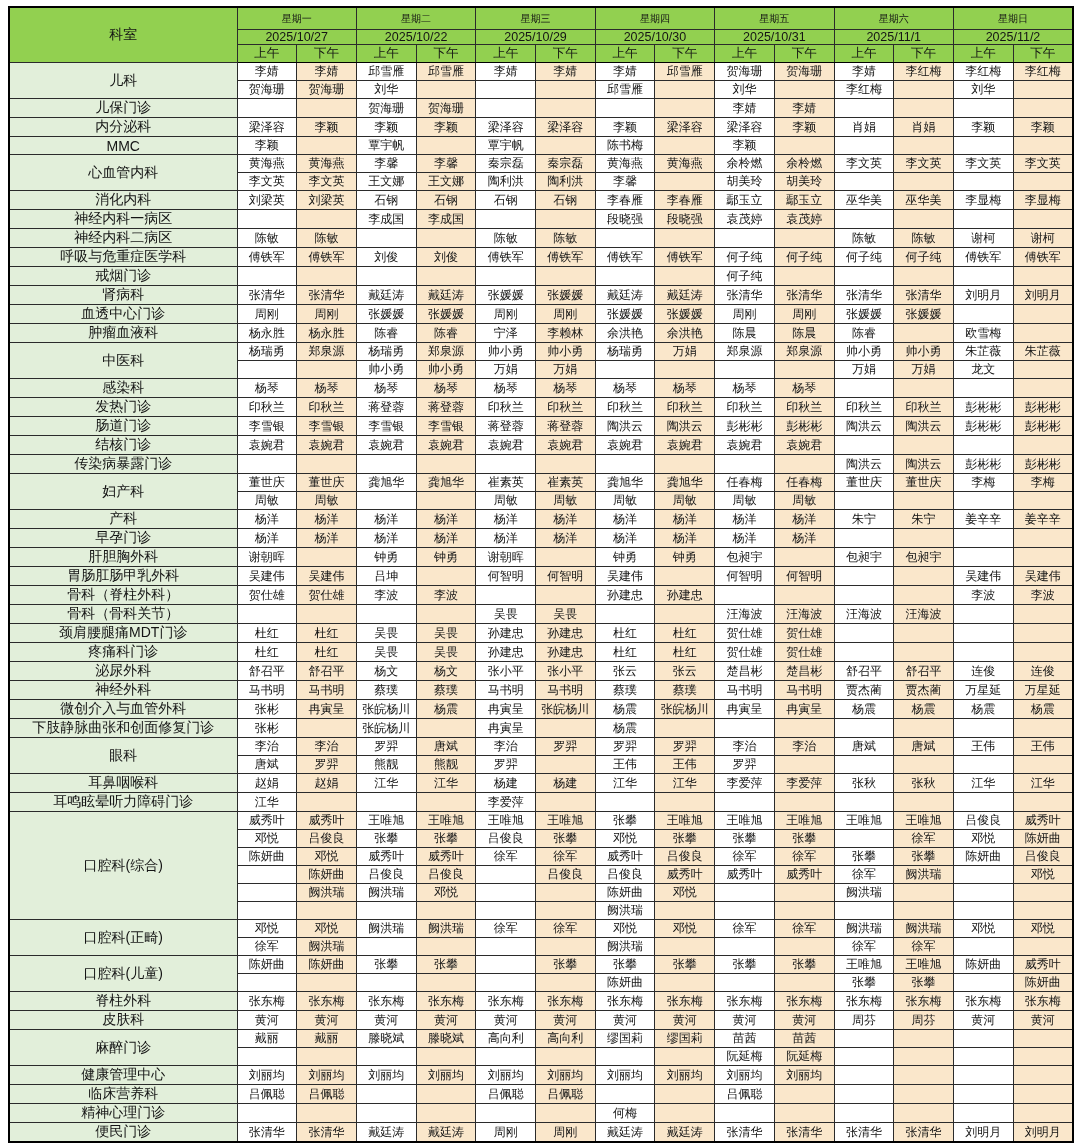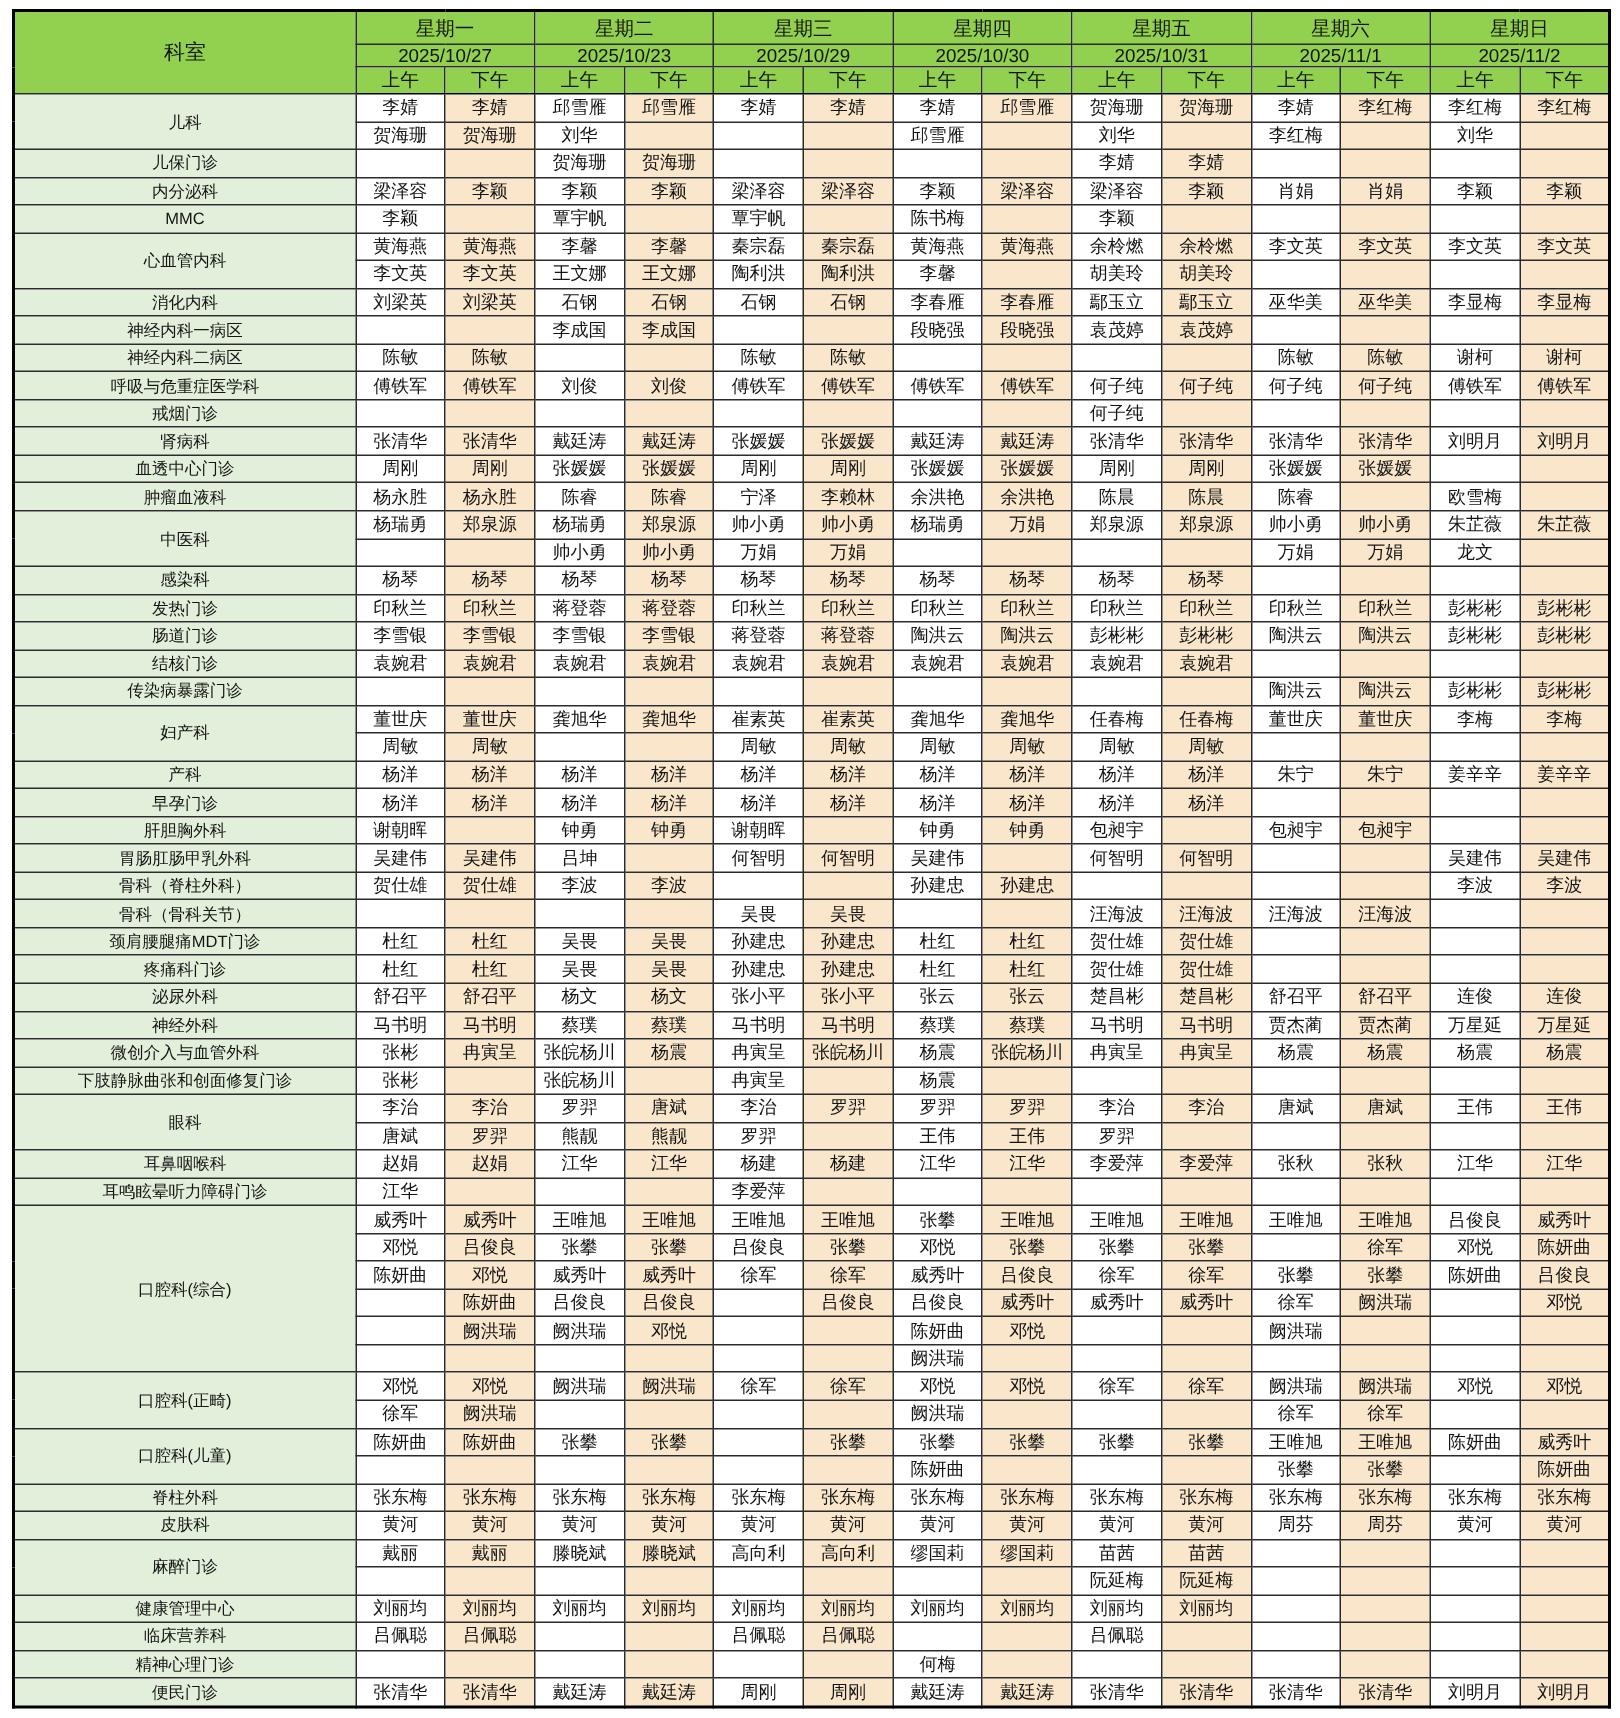--- a/index.html
+++ b/index.html
@@ -1,26 +1,26 @@
 <!DOCTYPE html>
 <html><head>
 <meta charset="utf-8">
 <style>
   html,body{margin:0;padding:0;background:#ffffff;width:1080px;height:1145px;overflow:hidden;
     font-family:"Liberation Sans","DejaVu Sans",sans-serif;color:#141414;}
   table{border-collapse:collapse;table-layout:fixed;position:absolute;left:8px;top:6px;
     width:1066px;height:1133px;border:2px solid #000;}
   th,td{border:1px solid #2b2b2b;padding:0 1px;text-align:center;vertical-align:middle;
     overflow:hidden;white-space:nowrap;}
-  thead th{background:#92d050;font-size:13px;font-weight:500;}
+  thead th{background:#92d050;font-size:10px;font-weight:500;}
   tr.r1 th{height:21px;}
   tr.r2 th{height:12px;font-size:12.5px;margin-top:15px;}
   tr.r3 th{height:15px;font-size:12.5px;}
   th.dept-h{background:#92d050;font-size:14px;margin-top:21px;}
-  td.dept{background:#e2efda;font-size:11px;}
+  td.dept{background:#e2efda;font-size:14px;}
   td.cell{font-size:12px;}
   td.am{background:#ffffff;}
   td.pm{background:#fae7cb;}
   tr.grp td{border-top:1.6px solid #000;}
   thead tr.r3 th{border-bottom:1.6px solid #000;margin-top:35px;}
 </style>
 </head>
 <body>
 
 <table>
@@ -34,21 +34,21 @@
       <th colspan="2">星期一</th>
       <th colspan="2">星期二</th>
       <th colspan="2">星期三</th>
       <th colspan="2">星期四</th>
       <th colspan="2">星期五</th>
       <th colspan="2">星期六</th>
       <th colspan="2">星期日</th>
     </tr>
     <tr class="r2">
       <th colspan="2">2025/10/27</th>
-      <th colspan="2">2025/10/23</th>
+      <th colspan="2">2025/10/22</th>
       <th colspan="2">2025/10/29</th>
       <th colspan="2">2025/10/30</th>
       <th colspan="2">2025/10/31</th>
       <th colspan="2">2025/11/1</th>
       <th colspan="2">2025/11/2</th>
     </tr>
     <tr class="r3">
       <th>上午</th>
       <th>下午</th>
       <th>上午</th>

